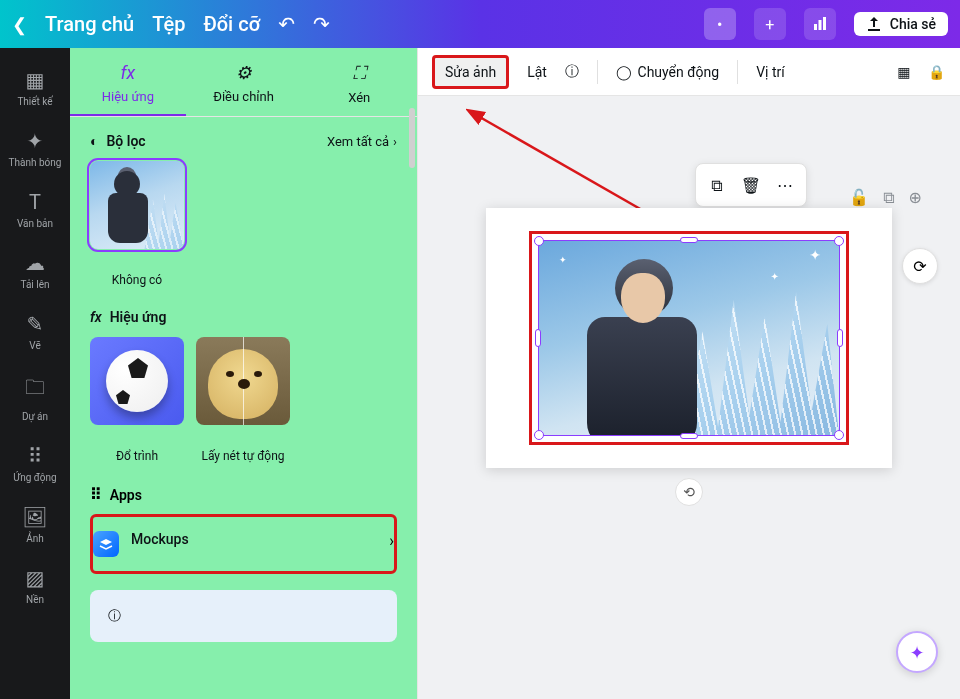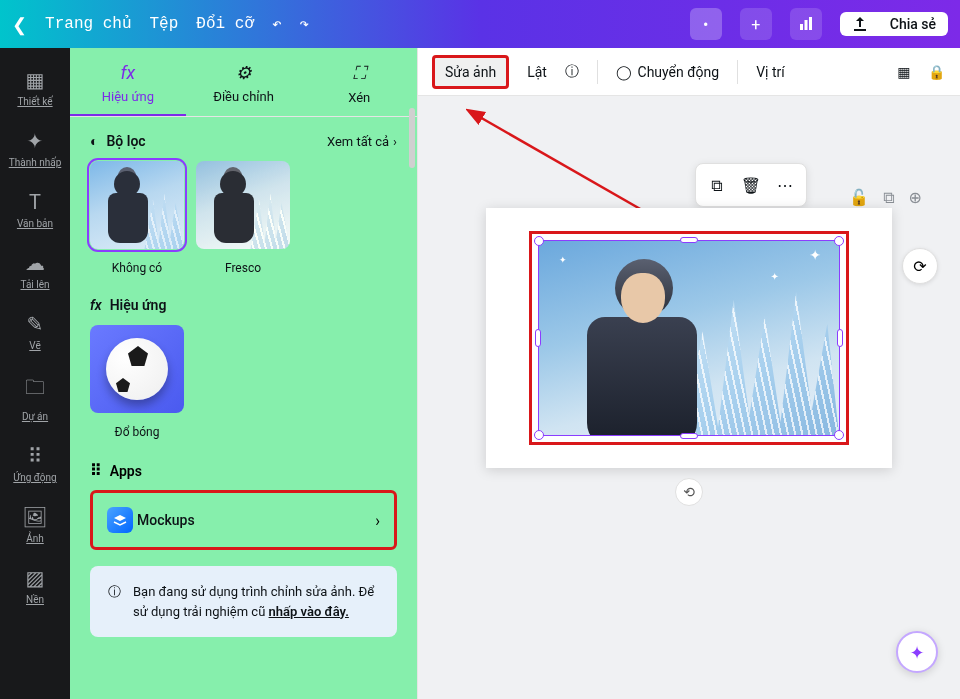--- a/index.html
+++ b/index.html
@@ -1,48 +1,48 @@
 <!DOCTYPE html>
 <html><head>
 <meta charset="utf-8">
 <style>
 * { margin:0; padding:0; box-sizing:border-box; font-family:-apple-system,BlinkMacSystemFont,"Segoe UI",Roboto,sans-serif; }
 body { width:960px; height:699px; overflow:hidden; background:#fff; position:relative; }
 .top-bar { height:48px; background:linear-gradient(90deg,#00c4cc 0%,#5a32e6 50%,#7d2ae8 100%); display:flex; align-items:center; padding:0 12px; gap:18px; }
 .top-bar .back { color:#fff; font-size:18px; }
-.top-bar .nav-item { color:#fff; font-size:16px; font-weight:500; cursor:pointer;font-family:Liberation Mono, monospace; }
+.top-bar .nav-item { color:#fff; font-size:20px; font-weight:500; cursor:pointer; }
 .top-bar .spacer { flex:1; }
 .top-bar .icon-btn { width:32px; height:32px; border-radius:6px; display:flex; align-items:center; justify-content:center; color:#fff; cursor:pointer; }
 .top-bar .icon-btn.dot { background:rgba(255,255,255,0.25); }
 .top-bar .icon-btn.plus { background:rgba(255,255,255,0.15); }
 .top-bar .icon-btn.analytics { background:rgba(255,255,255,0.15); }
-.share-btn { background:#fff; border-radius:6px; padding:4px 12px; display:flex; align-items:center; gap:22px; font-size:14px; font-weight:500; color:#0d1216; cursor:pointer; }
+.share-btn { background:#fff; border-radius:6px; padding:4px 12px; display:flex; align-items:center; gap:8px; font-size:14px; font-weight:500; color:#0d1216; cursor:pointer; }
 .main { display:flex; height:calc(100% - 48px); }
 .rail { width:70px; background:#18191b; display:flex; flex-direction:column; align-items:center; padding-top:10px; gap:2px; }
 .rail-item { width:100%; display:flex; flex-direction:column; align-items:center; padding:10px 0; color:#a0a4a8; cursor:pointer; gap:4px; }
 .rail-item .ri-icon { font-size:20px; }
-.rail-item .ri-label { font-size:10px;text-decoration:underline; }
+.rail-item .ri-label { font-size:10px; }
 .side-panel { width:348px; background:#86efac; border-right:1px solid #e5e5e5; display:flex; flex-direction:column; overflow-y:auto; position:relative; }
 .tabs { display:flex; border-bottom:1px solid #e5e5e5; }
 .tab { flex:1; display:flex; flex-direction:column; align-items:center; padding:14px 0 10px; cursor:pointer; gap:6px; color:#0d1216; font-size:13px; }
 .tab.active { color:#7d2ae8; border-bottom:2px solid #7d2ae8; }
 .tab-icon { font-size:18px; font-style:italic; }
 .panel-body { padding:16px 20px; }
 .section-head { display:flex; justify-content:space-between; align-items:center; margin-bottom:12px; }
 .section-head .title { display:flex; align-items:center; gap:8px; font-size:14px; font-weight:600; color:#0d1216; }
 .see-all { font-size:13px; color:#0d1216; cursor:pointer; display:flex; align-items:center; gap:4px; }
 .thumb-row { display:flex; gap:12px; margin-bottom:22px; }
-.thumb { width:94px; display:flex; flex-direction:column; align-items:center; gap:12px; cursor:pointer; }
+.thumb { width:94px; display:flex; flex-direction:column; align-items:center; gap:24px; cursor:pointer; }
 .thumb-img { width:94px; height:88px; border-radius:8px; overflow:hidden; position:relative; }
 .thumb-img.selected { outline:2px solid #8b3dff; outline-offset:1px; }
 .thumb-label { font-size:12px; color:#0d1216; text-align:center; }
 .fx-title { display:flex; align-items:center; gap:8px; font-size:14px; font-weight:600; color:#0d1216; margin-bottom:12px; }
 .apps-head { display:flex; align-items:center; gap:8px; font-size:14px; font-weight:600; margin-bottom:10px; }
 .apps-grid { font-size:16px; }
-.mockups-row { border:3px solid #d9171a; border-radius:6px; padding:14px 14px; display:flex; align-items:center; gap:4px; cursor:pointer; margin-bottom:16px; }
+.mockups-row { border:3px solid #d9171a; border-radius:6px; padding:14px 0; display:flex; gap:12px; cursor:pointer; margin-bottom:16px; }
 .mockups-icon { width:26px; height:26px; border-radius:6px; background:linear-gradient(135deg,#4aa3ff,#0066ff); display:flex; align-items:center; justify-content:center; }
 .mockups-label { flex:1; font-size:14px; font-weight:500; color:#0d1216; }
 .info-box { background:#e6f0fa; border-radius:8px; padding:16px 18px; display:flex; gap:12px; font-size:13px; line-height:1.5; color:#0d1216; }
 .info-box .link { text-decoration:underline; font-weight:600; cursor:pointer; }
 .canvas-area { flex:1; background:#f0f1f3; position:relative; }
 .context-bar { height:48px; background:#fff; border-bottom:1px solid #e5e5e5; display:flex; align-items:center; padding:0 14px; gap:18px; }
 .ctx-btn { font-size:14px; color:#0d1216; cursor:pointer; display:flex; align-items:center; gap:6px; }
 .ctx-btn.highlighted { border:3px solid #d9171a; padding:6px 10px; border-radius:4px; background:#f0f0f0; }
 .ctx-divider { width:1px; height:24px; background:#e0e0e0; }
 .ctx-spacer { flex:1; }
@@ -120,21 +120,21 @@
 </div>
 
 <div class="main">
   <div class="rail">
     <div class="rail-item">
         <span class="ri-icon">▦</span>
         <span class="ri-label">Thiết kế</span>
       </div>
     <div class="rail-item">
         <span class="ri-icon">✦</span>
-        <span class="ri-label">Thành nhấp</span>
+        <span class="ri-label">Thành bóng</span>
       </div>
     <div class="rail-item">
         <span class="ri-icon">T</span>
         <span class="ri-label">Văn bản</span>
       </div>
     <div class="rail-item">
         <span class="ri-icon">☁</span>
         <span class="ri-label">Tải lên</span>
       </div>
     <div class="rail-item">
@@ -188,63 +188,62 @@
       </div>
       <div class="thumb-row">
         <div class="thumb">
             <div class="thumb-img selected">
               <div class="ph-person">
                 <div class="crystals"></div>
               </div>
             </div>
             <span class="thumb-label">Không có</span>
           </div>
-        <div class="thumb">
-            <div class="thumb-img">
-              <div class="ph-person" style="filter:sepia(0.2) contrast(1.05)">
-                <div class="crystals"></div>
-              </div>
-            </div>
-            <span class="thumb-label">Fresco</span>
-          </div>
       </div>
 
       <div class="fx-title">
           <span style="font-style:italic">fx</span>
           <span>Hiệu ứng</span>
         </div>
       <div class="thumb-row">
         <div class="thumb">
             <div class="thumb-img">
               <div class="ph-ball">
                 <div class="ball"></div>
               </div>
             </div>
-            <span class="thumb-label">Đổ bóng</span>
+            <span class="thumb-label">Đổ trình</span>
+          </div>
+        <div class="thumb">
+            <div class="thumb-img">
+              <div class="ph-dog">
+                <div class="split"></div>
+              </div>
+            </div>
+            <span class="thumb-label">Lấy nét tự động</span>
           </div>
       </div>
 
       <div class="apps-head">
           <span class="apps-grid">⠿</span>
           <span>Apps</span>
         </div>
       <div class="mockups-row">
         <div class="mockups-icon">
             <svg width="16" height="16" viewBox="0 0 16 16">
               <path d="M2 6l6-3 6 3-6 3z" fill="#fff"></path>
               <path d="M2 10l6 3 6-3" stroke="#fff" stroke-width="1.5" fill="none"></path>
             </svg>
           </div>
         <span class="mockups-label">Mockups</span>
         <span>›</span>
       </div>
 
       <div class="info-box">
         <span>ⓘ</span>
-        <div><span>Bạn đang sử dụng trình chỉnh sửa ảnh. Để sử dụng trải nghiệm cũ </span><span class="link">nhấp vào đây.</span></div>
       </div>
     </div>
   </div>
 
   <div class="canvas-area">
     <div class="context-bar">
       <div class="ctx-btn highlighted">Sửa ảnh</div>
       <div class="ctx-btn">Lật</div>
       <div class="ctx-btn">ⓘ</div>
       <div class="ctx-divider"></div>

